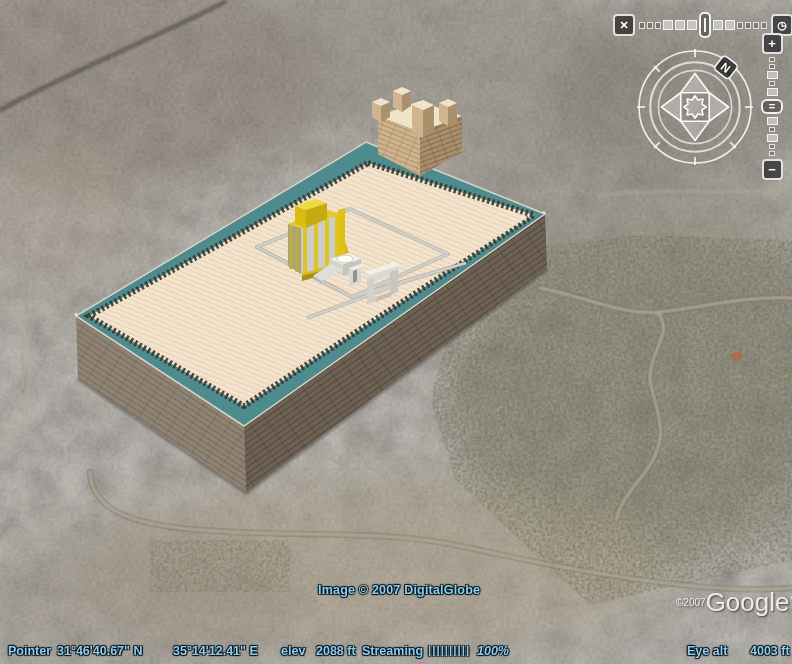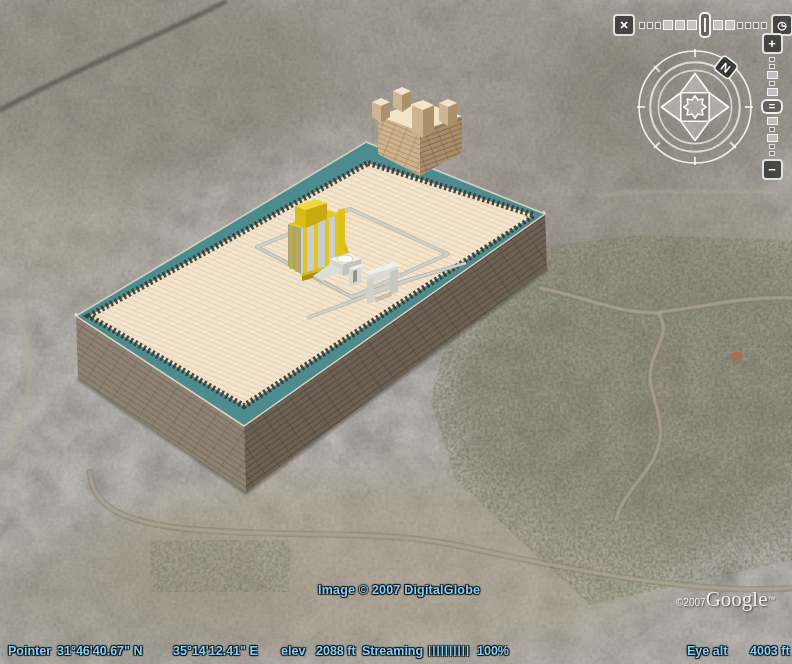--- a/index.html
+++ b/index.html
@@ -33,27 +33,27 @@
     border-radius:6px;background:rgba(60,60,60,.55);color:#fff;font-size:11px;font-weight:bold;
     display:flex;align-items:center;justify-content:center;line-height:1;}
 
   
   .shadowed{color:#7dd3fc;text-shadow:-1px -1px 1px rgba(0,0,0,.85),1px -1px 1px rgba(0,0,0,.85),
     -1px 1px 1px rgba(0,0,0,.85),1px 1px 1px rgba(0,0,0,.85);}
   #credit{position:absolute;left:318px;top:583px;font-size:12.5px;font-weight:bold;letter-spacing:.2px;}
   #logo{position:absolute;left:676px;top:591px;display:flex;align-items:flex-start;
     color:rgba(255,255,255,.85);text-shadow:1px 1px 2px rgba(0,0,0,.6);}
   #logo .cop{font-size:10px;margin-top:6px;}
-  #logo .word{font-family:Liberation Serif, serif;font-size:21px;line-height:1;margin-top:-2px;}
+  #logo .word{font-family:Liberation Sans, sans-serif;font-size:26px;line-height:1;margin-top:-2px;}
   #logo .tm{font-size:8px;margin-top:4px;}
   #status-bar{position:absolute;left:0;top:644px;width:628px;height:20px;font-size:12.5px;font-weight:bold;}
   #status-bar span{position:absolute;white-space:pre;}
   .s-pointer{left:8px;}  .s-lat{left:57px;}  .s-lon{left:173px;}
   .s-elevl{left:281px;} .s-elevv{left:316px;} .s-strl{left:362px;}
-  .s-bars{left:428px;letter-spacing:1px;font-size:11.5px;} .s-pct{left:477px;}
+  .s-bars{left:428px;letter-spacing:1px;font-size:11.5px;} .s-pct{left:477px;font-style:italic;}
   .s-eyel{left:687px;} .s-eyev{left:750px;}
 </style>
 </head>
 <body>
 
 <div id="app">
 
 <svg id="scene" width="792" height="664" viewBox="0 0 792 664">
   <defs>
     <filter id="f-noise" x="0" y="0" width="100%" height="100%">

